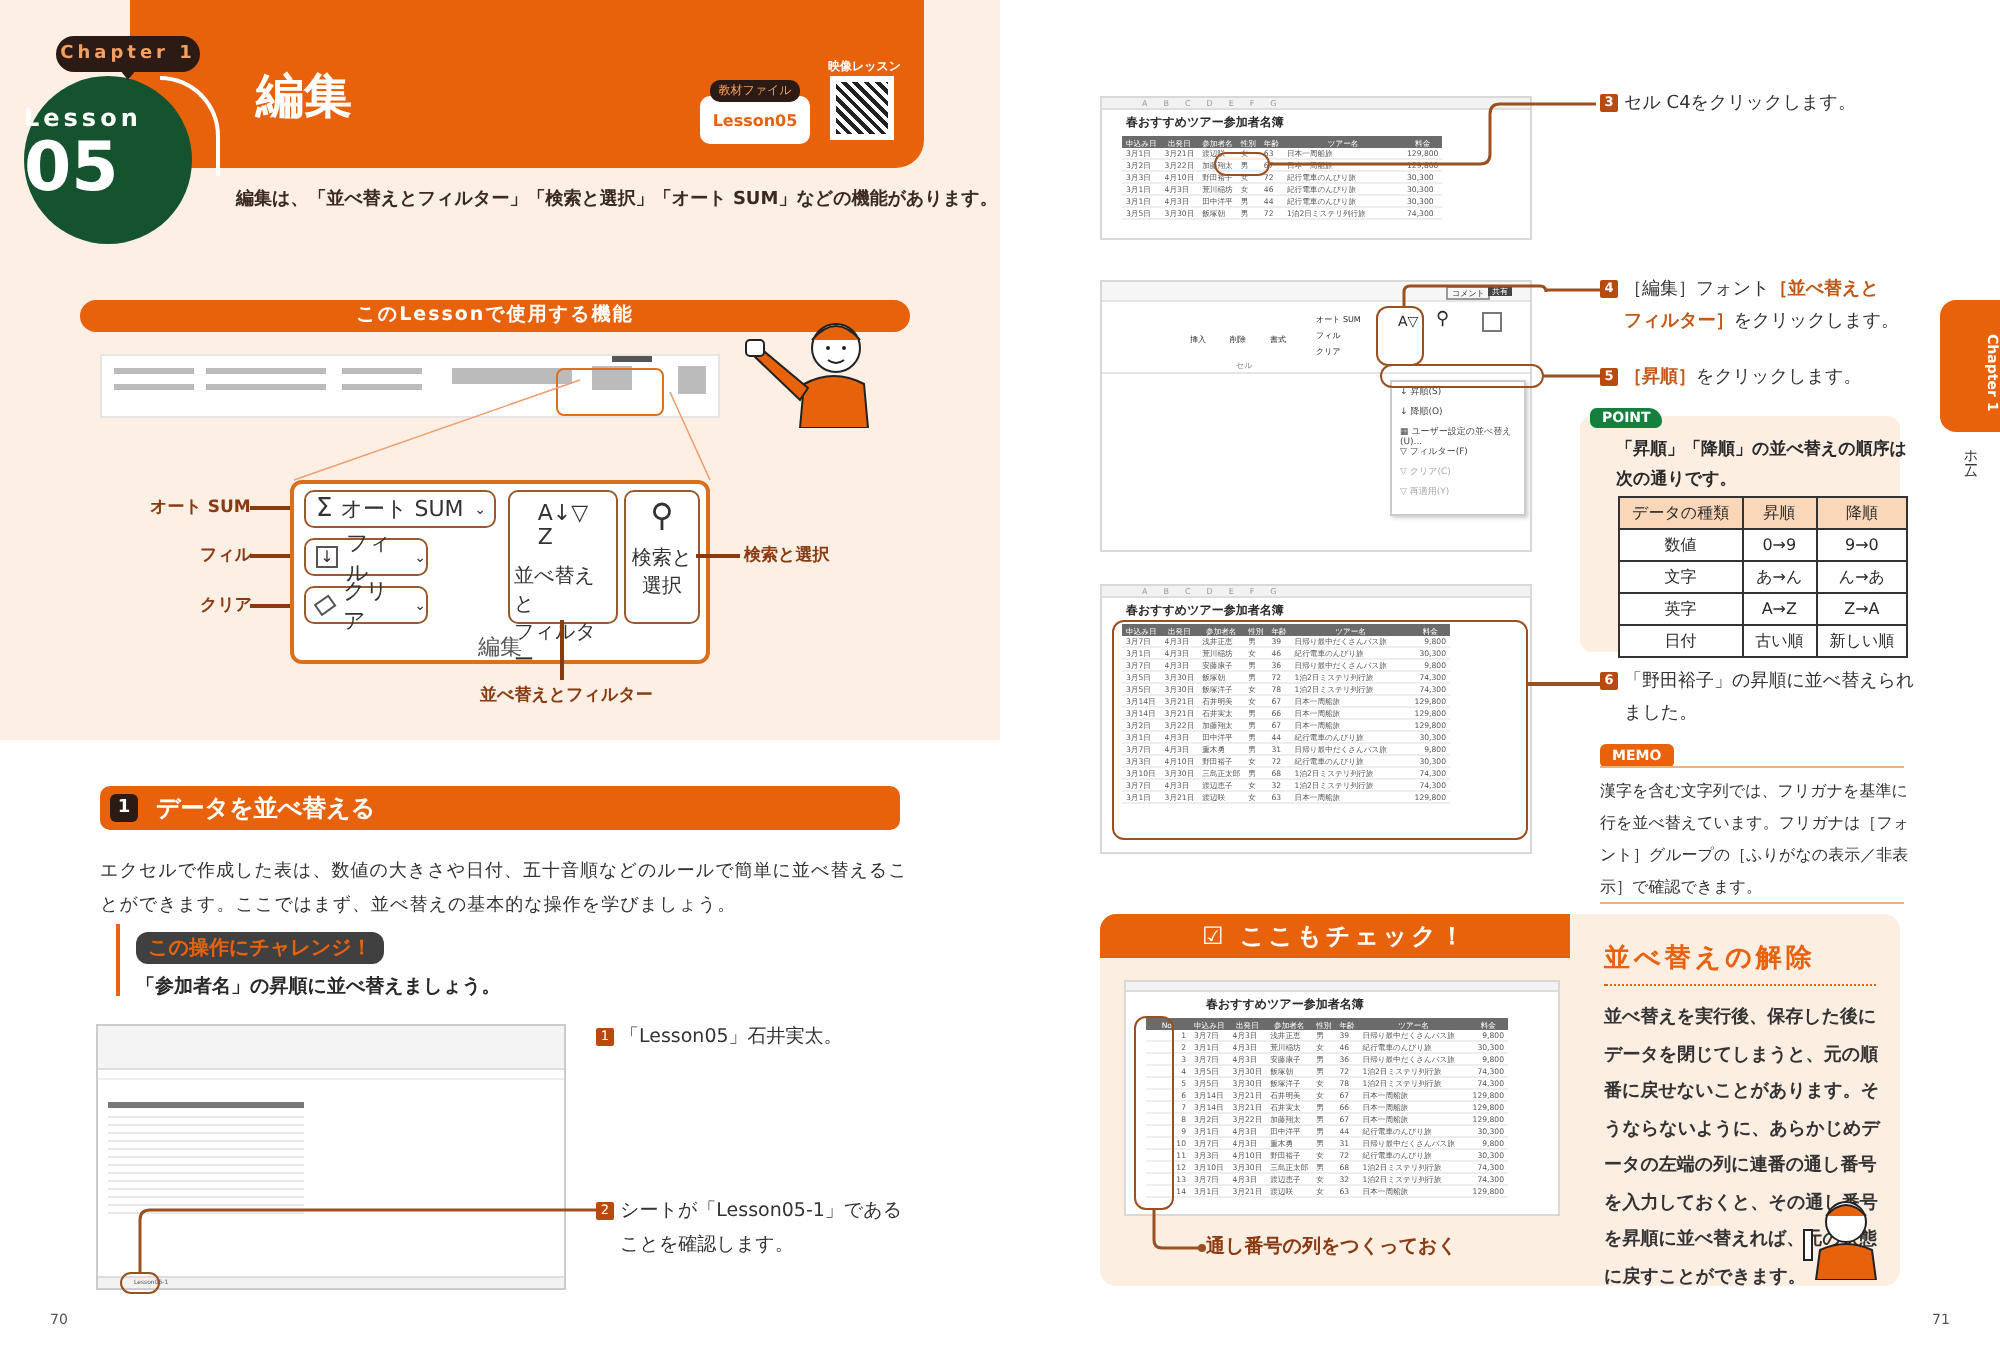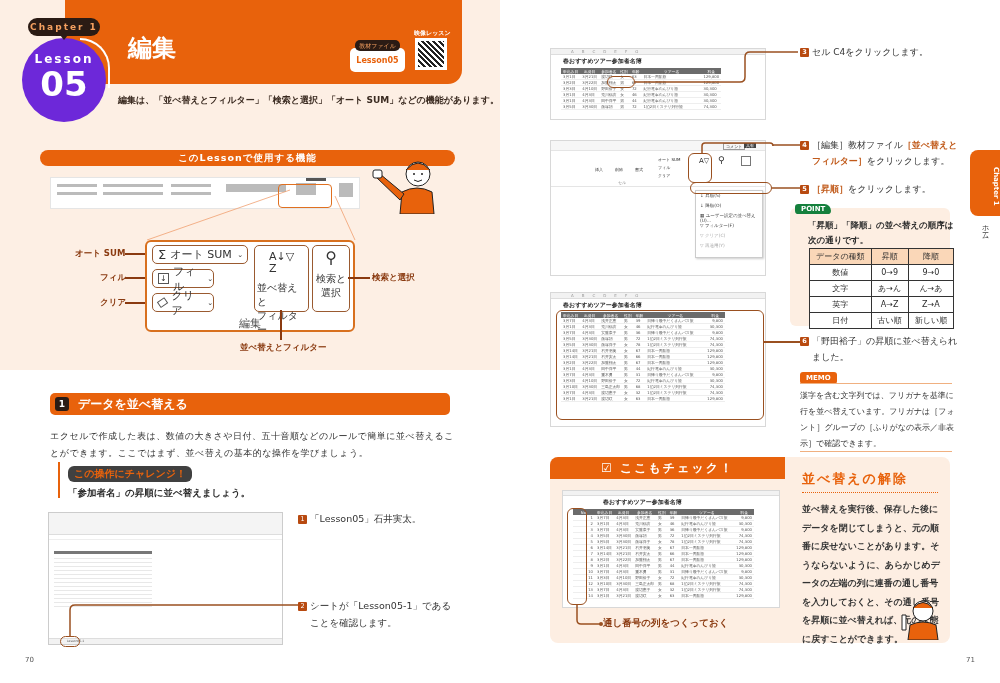--- a/index.html
+++ b/index.html
@@ -3,21 +3,21 @@
 <meta charset="utf-8">
 <style>
 *{box-sizing:border-box;margin:0;padding:0}
 body{width:1000px;height:683px;background:#fdf6f1;font-family:"DejaVu Sans","Liberation Sans",sans-serif;color:#2a2a2a;position:relative;overflow:hidden}
 .page-left{position:absolute;left:0;top:0;width:500px;height:683px;background:#fff}
 .page-right{position:absolute;left:500px;top:0;width:500px;height:683px;background:#fff}
 .left-top-bg{position:absolute;left:0;top:0;width:500px;height:370px;background:#fdefe4}
 .hdr-band{position:absolute;left:65px;top:0;width:397px;height:84px;background:#e8620c;border-radius:0 0 14px 0}
 .chapter-pill{position:absolute;left:28px;top:18px;width:72px;height:18px;background:#2b1b14;border-radius:9px;color:#f5a060;font-size:9px;font-weight:bold;letter-spacing:2px;text-align:center;line-height:18px}
 .chapter-pill:after{content:"";position:absolute;left:32px;top:17px;border:4px solid transparent;border-top:5px solid #2b1b14}
-.lesson-circle{position:absolute;left:22px;top:38px;width:84px;height:84px;border-radius:50%;background:#6d28d9;color:#fff;text-align:center}
+.lesson-circle{position:absolute;left:12px;top:38px;width:84px;height:84px;border-radius:50%;background:#14532d;color:#fff;text-align:left}
 .lesson-circle .l1{font-size:12px;font-weight:bold;letter-spacing:2px;margin-top:14px}
 .lesson-circle .l2{font-size:34px;font-weight:bold;line-height:36px}
 .arc{position:absolute;left:80px;top:38px;width:30px;height:50px;border:2px solid #fff;border-left:none;border-bottom:none;border-radius:0 40px 0 0}
 .lesson-title{position:absolute;left:128px;top:32px;font-size:24px;font-weight:bold;color:#fff}
 .file-box{position:absolute;left:350px;top:48px;width:55px;height:24px;background:#fff;border-radius:5px;color:#e8620c;font-size:8px;font-weight:bold;text-align:center;line-height:26px}
 .file-tag{position:absolute;left:355px;top:40px;width:45px;height:11px;background:#2b1b14;color:#f5a060;font-size:6px;border-radius:5px;text-align:center;line-height:11px}
 .video-lbl{position:absolute;left:414px;top:29px;font-size:6px;color:#fff;font-weight:bold}
 .qr{position:absolute;left:415px;top:38px;width:32px;height:32px;background:repeating-linear-gradient(45deg,#222 0 2px,#fff 2px 4px);border:3px solid #fff}
 .intro{position:absolute;left:118px;top:92px;font-size:9px;line-height:16px;font-weight:bold;color:#3a2a20}
 .feat-bar{position:absolute;left:40px;top:150px;width:415px;height:16px;background:#e8620c;border-radius:8px;color:#fff;font-size:9.5px;font-weight:bold;text-align:center;line-height:16px;letter-spacing:1px}
@@ -305,21 +305,21 @@
     <div style="padding:2px 4px;height:10px;color:#aaa">▽ <span>再適用(Y)</span></div>
   </div>
 </div>
 <div class="hl-box" style="left:688px;top:153px;width:24px;height:30px"></div>
 <div class="hl-box" style="left:690px;top:182px;width:82px;height:12px"></div>
 <svg style="position:absolute;left:700px;top:140px" width="110" height="60">
   <path d="M2 13 L2 6 Q2 3 5 3 L70 3 Q73 3 73 6 L73 5 L100 5" fill="none" stroke="#9a5020" stroke-width="1.5"></path>
   <line x1="72" y1="48" x2="100" y2="48" stroke="#9a5020" stroke-width="1.5"></line>
 </svg>
 <div class="right-step" style="left:800px;top:137px">
-  <span class="stepn">4</span><span style="font-weight:normal">［編集］教材ファイル</span><span class="or">［並べ替えと</span><br>
+  <span class="stepn">4</span><span style="font-weight:normal">［編集］フォント</span><span class="or">［並べ替えと</span><br>
   <span class="or" style="margin-left:12px">フィルター］</span><span style="font-weight:normal">をクリックします。</span>
 </div>
 <div class="right-step" style="left:800px;top:181px">
   <span class="stepn">5</span><span class="or">［昇順］</span><span style="font-weight:normal">をクリックします。</span>
 </div>
 
 <div class="point-box"></div>
 <div class="point-tag">POINT</div>
 <div class="pt-txt">
   <div>「昇順」「降順」の並べ替えの順序は</div>

